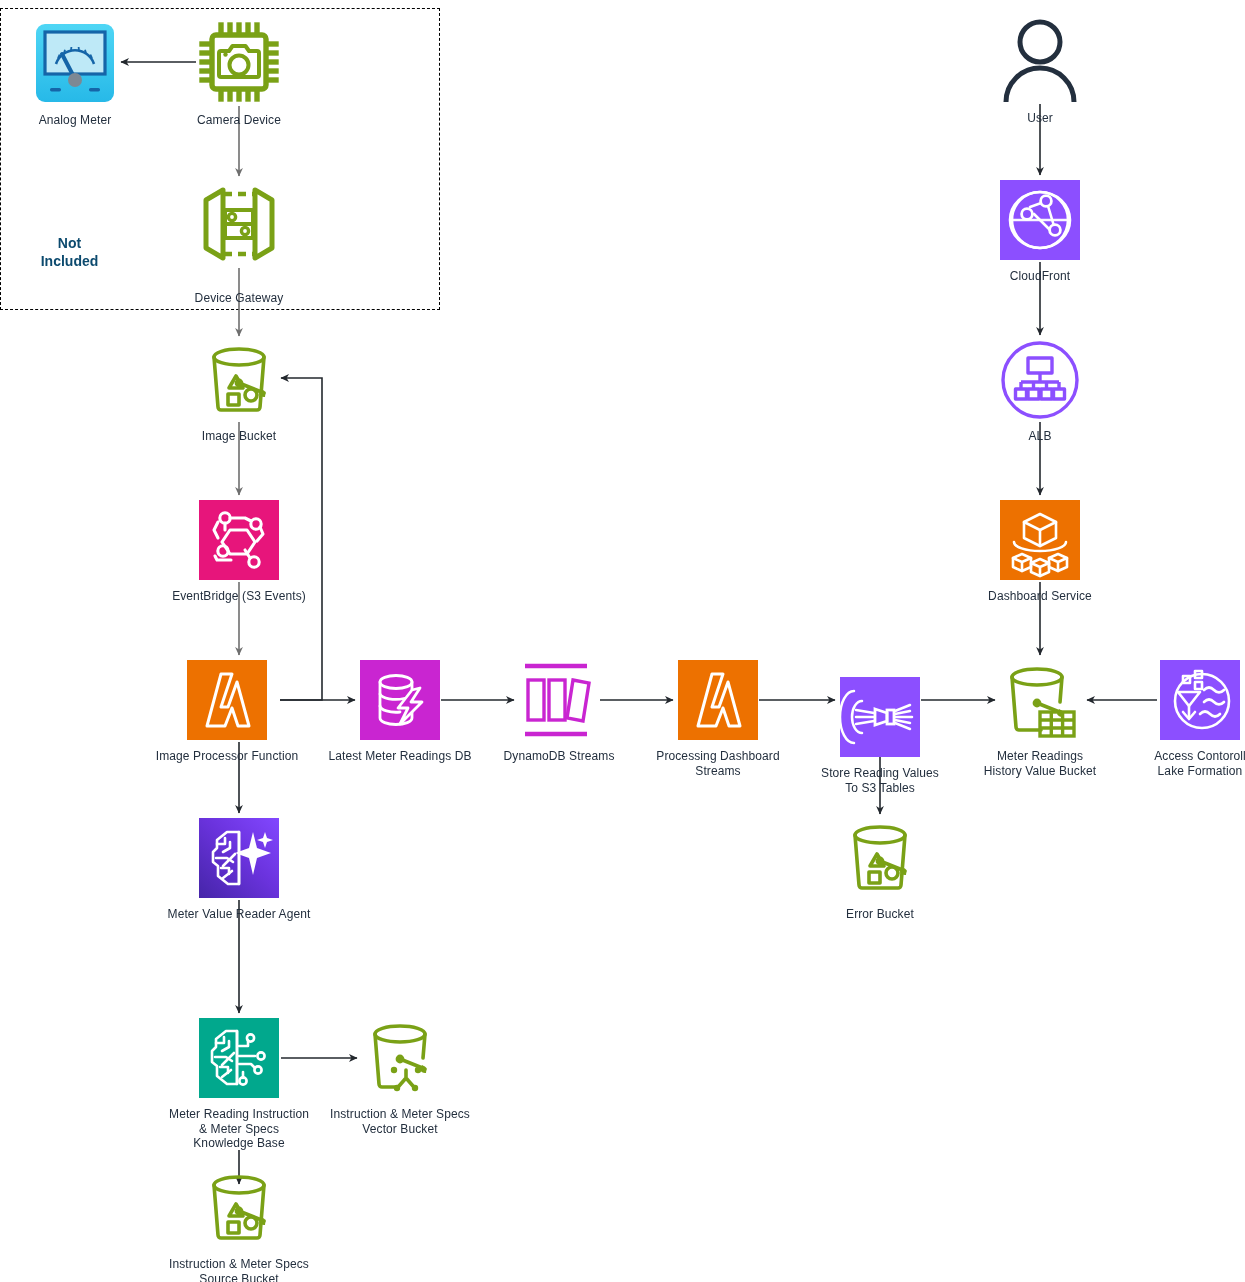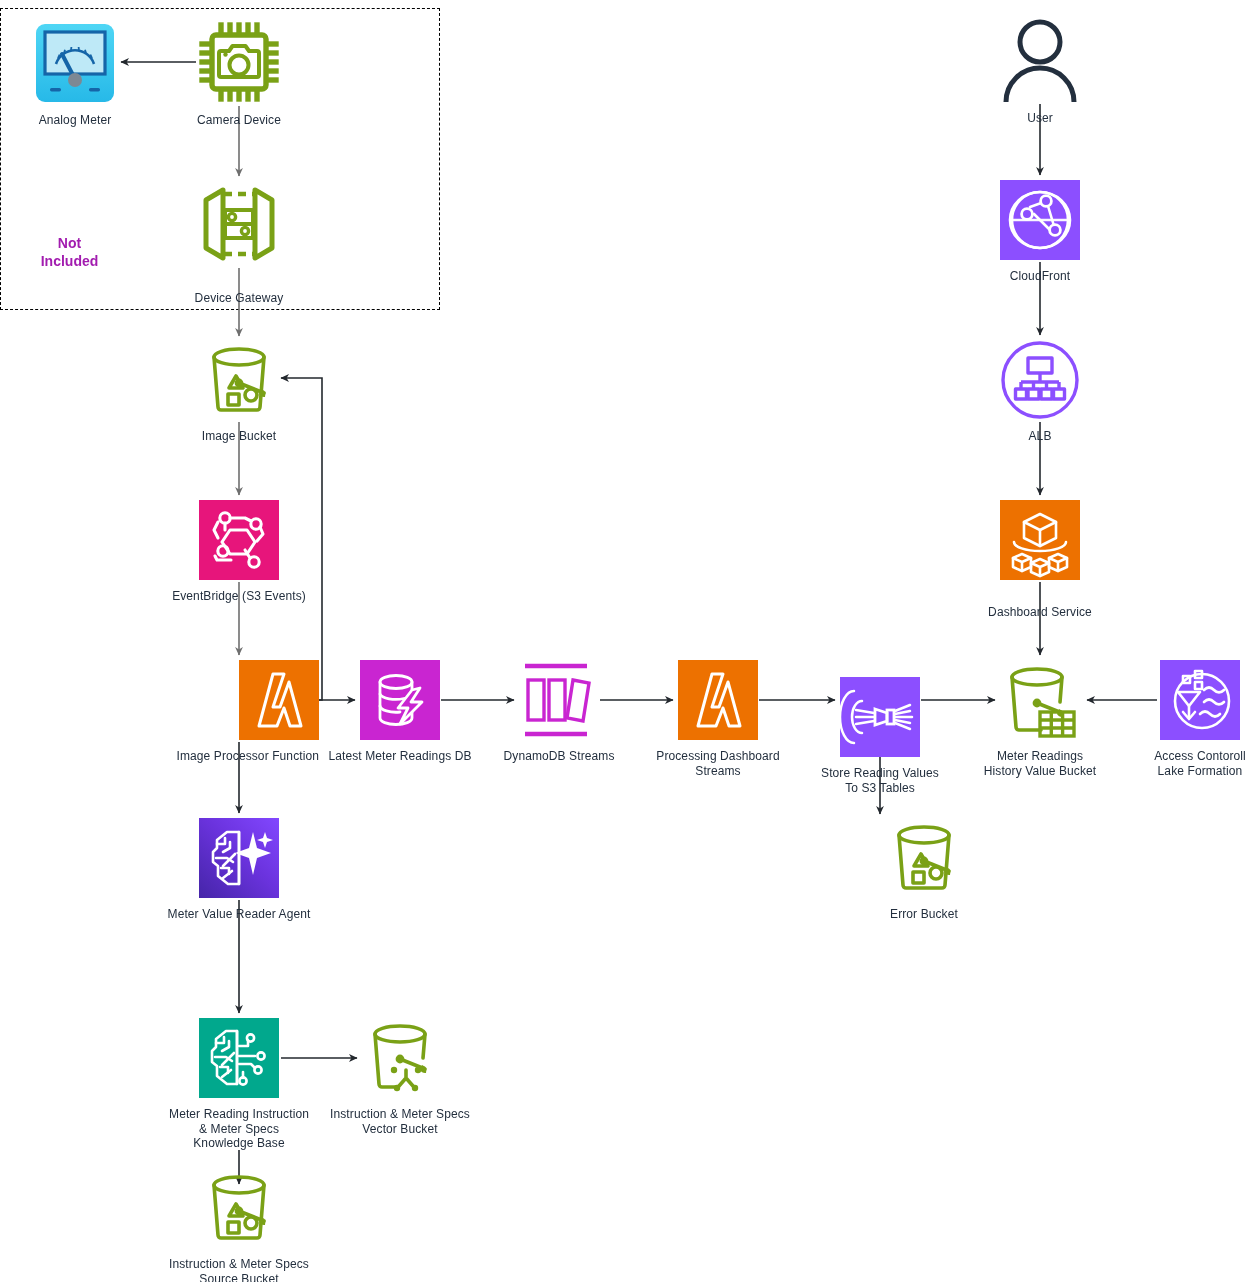--- a/index.html
+++ b/index.html
@@ -39,21 +39,21 @@
   .group-box{
     position:absolute;
     border:1.6px dashed #000000;
     box-sizing:border-box;
     background:transparent;
   }
   .group-label{
     position:absolute;
     font-size:14px;
     font-weight:bold;
-    color:#a21caf;
+    color:#0c4a6e;
     line-height:18px;
     text-align:center;
     white-space:pre-line;
   }
   svg.edges{
     position:absolute;
     left:0; top:0;
     width:1245px; height:1282px;
     pointer-events:none;
   }
@@ -252,21 +252,21 @@
           <path d="M61,27 L64,34 L58,41"></path>
           <path d="M19,22 L15,30 L19,38"></path>
           <path d="M16,56 L18,60 L32,60"></path>
           <path d="M51,58 L46,50"></path>
         </g>
       </svg>
     </span>
     <span class="label">EventBridge (S3 Events)</span>
   </div>
 
-  <div class="node" style="left:159px; top:660px; width:160px;align-items:flex-end;">
+  <div class="node" style="left:147px; top:660px; width:160px;">
     <span class="icon">
       <svg class="svgbox" width="80" height="80" viewBox="0 0 80 80">
         <rect x="0" y="0" width="80" height="80" fill="#ED7100"></rect>
         <path d="M20,66 L34,14 L45,14 L34,47 L41,47 L50,22 L62,66 L51,66 L45,48 L38,66 Z" fill="none" stroke="#ffffff" stroke-width="3" stroke-linejoin="round"></path>
       </svg>
     </span>
     <span class="label">Image Processor Function</span>
   </div>
 
   <div class="node" style="left:320px; top:660px; width:160px;">
@@ -373,21 +373,21 @@
           <path d="M44,30 q5,-5 10,0 q5,5 10,0"></path>
           <path d="M44,42 q5,-5 10,0 q5,5 10,0"></path>
           <path d="M40,54 q5,-5 10,0 q5,5 10,0"></path>
         </g>
       </svg>
     </span>
     <span class="label">Access Contoroll
 Lake Formation</span>
   </div>
 
-  <div class="node" style="left:844px; top:818px; width:160px;">
+  <div class="node" style="left:800px; top:818px; width:160px;">
     <span class="icon">
       <svg class="svgbox" width="80" height="80" viewBox="0 0 80 80">
         <g fill="none" stroke="#7AA116" stroke-width="3.6" stroke-linecap="round" stroke-linejoin="round">
           <ellipse cx="40" cy="17" rx="25" ry="8"></ellipse>
           <path d="M15,17 L19,67 a3,3 0 0 0 3,3 h36 a3,3 0 0 0 3,-3 L65,17"></path>
           <path d="M30,48 l7,-12 l7,12 z"></path>
           <rect x="29" y="54" width="11" height="11"></rect>
           <circle cx="52" cy="55" r="6"></circle>
           <path d="M40,43 L65,53"></path>
           <circle cx="40" cy="43" r="2.6" fill="#7AA116"></circle>
@@ -547,21 +547,21 @@
           <rect x="15.5" y="49" width="11" height="10"></rect>
           <rect x="28" y="49" width="11" height="10"></rect>
           <rect x="41" y="49" width="11" height="10"></rect>
           <rect x="53.5" y="49" width="11" height="10"></rect>
         </g>
       </svg>
     </span>
     <span class="label">ALB</span>
   </div>
 
-  <div class="node" style="left:960px; top:500px; width:160px;gap:16px;">
+  <div class="node" style="left:960px; top:500px; width:160px;">
     <span class="icon">
       <svg class="svgbox" width="80" height="80" viewBox="0 0 80 80">
         <rect x="0" y="0" width="80" height="80" fill="#ED7100"></rect>
         <g fill="none" stroke="#ffffff" stroke-width="2.6" stroke-linejoin="round" stroke-linecap="round">
           <path d="M40,14 L56,22 L56,38 L40,46 L24,38 L24,22 Z"></path>
           <path d="M24,22 L40,30 L56,22"></path>
           <path d="M40,30 L40,46"></path>
           <path d="M14,42 a26,9 0 0 0 52,0"></path>
           <path d="M22,54 L31,58 L31,67 L22,71 L13,67 L13,58 Z"></path>
           <path d="M13,58 L22,62 L31,58 M22,62 L22,71"></path>

